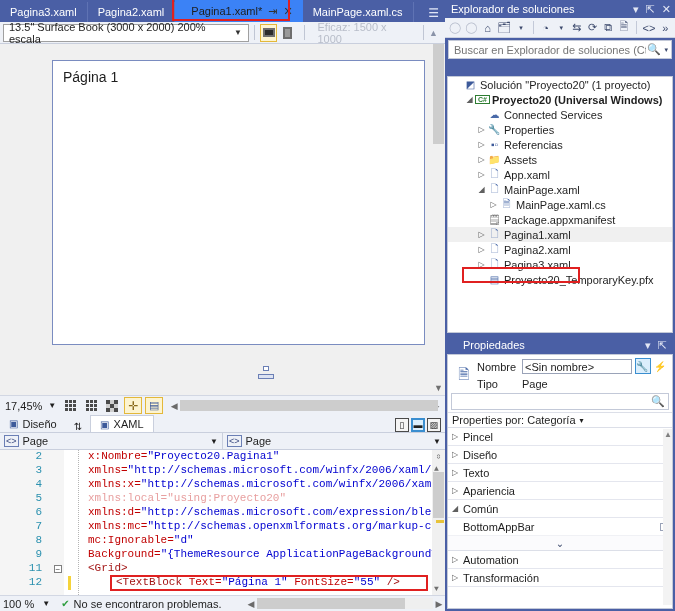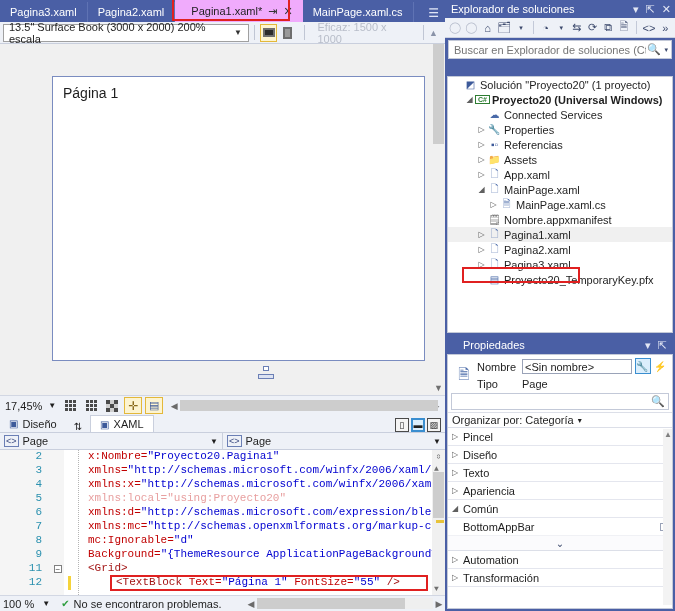--- a/index.html
+++ b/index.html
@@ -21,21 +21,21 @@
   .tabstrip {
     position: absolute; left: 0; top: 0; width: 445px; height: 22px;
     background: #4a5fa5; display: flex; align-items: flex-end;
   }
   .tab {
     height: 20px; padding: 0 10px; display: flex; align-items: center;
     color: #ffffff; font-size: 11px; white-space: nowrap;
     background: #4a5fa5; border-right: 1px solid #5f73b4; cursor: pointer;
   }
   .tab.active {
-    background: #f0abfc; color: #1e1e1e; height: 22px; border: none;
+    background: #3b82f6; color: #1e1e1e; height: 22px; border: none;
     position: relative;
     padding-left: 16px;
   }
   .tab .pin, .tab .close {
     margin-left: 6px; font-size: 11px; color: #333; line-height: 1;
   }
   .tab-active-wrap {
     position: relative; display: flex; align-items: flex-end; height: 22px;
   }
   .red-box-tab {
@@ -73,21 +73,21 @@
   .designer {
     position: absolute; left: 0; top: 44px; width: 445px; height: 351px;
     background: #f0f0f0; border-right: 0;
   }
   .design-scroll-v {
     position: absolute; right: 0; top: 0; width: 13px; height: 351px; background: #f0f0f0;
   }
   .design-scroll-v .thumb { position: absolute; top: 0; left: 1px; width: 11px; height: 100px; background: #cdcdcd; }
   .design-scroll-v .arrow-dn { position: absolute; bottom: 2px; left: 2px; color: #707070; font-size: 9px; }
   .page-surface {
-    position: absolute; left: 52px; top: 32px; width: 373px; height: 285px;
+    position: absolute; left: 52px; top: 16px; width: 373px; height: 285px;
     background: #ffffff; border: 1px solid #7a8cc0;
   }
   .page-text {
     position: absolute; left: 10px; top: 8px; font-size: 14px; color: #1e1e1e;
     font-family: "Liberation Sans", sans-serif;
   }
   .resize-handle {
     position: absolute; left: 258px; top: 322px; width: 16px; height: 14px;
   }
   .resize-handle .sq { position: absolute; left: 5px; top: 0; width: 6px; height: 5px; border: 1px solid #6b7fb5; background: #fff; }
@@ -543,21 +543,21 @@
             <span class="lbl">MainPage.xaml</span>
           </div>
           <div class="node" style="padding-left: 40px;">
             <span class="exp">▷</span>
             <span class="ic" style="color: rgb(74, 106, 168);">🗎</span>
             <span class="lbl">MainPage.xaml.cs</span>
           </div>
           <div class="node" style="padding-left: 28px;">
             <span class="exp"></span>
             <span class="ic" style="color: rgb(85, 85, 85);">🗒</span>
-            <span class="lbl">Nombre.appxmanifest</span>
+            <span class="lbl">Package.appxmanifest</span>
           </div>
           <div class="node selected" style="padding-left: 28px;">
             <span class="exp">▷</span>
             <span class="ic" style="color: rgb(74, 106, 168);">🗋</span>
             <span class="lbl">Pagina1.xaml</span>
           </div>
           <div class="node" style="padding-left: 28px;">
             <span class="exp">▷</span>
             <span class="ic" style="color: rgb(74, 106, 168);">🗋</span>
             <span class="lbl">Pagina2.xaml</span>
@@ -603,21 +603,21 @@
           <span>⚡</span>
         </div>
       </div>
 
       <div class="psearch">
         <input placeholder="" style="">
         <span class="mag">🔍</span>
       </div>
 
       <div class="porganize">
-        <span>Organizar por: Categoría</span>
+        <span>Properties por: Categoría</span>
         <span class="caret">▾</span>
       </div>
 
       <div id="props-list">
           <div class="pcat">
             <span class="exp">▷</span>
             <span>Pincel</span>
           </div>
           <div class="pcat">
             <span class="exp">▷</span>

